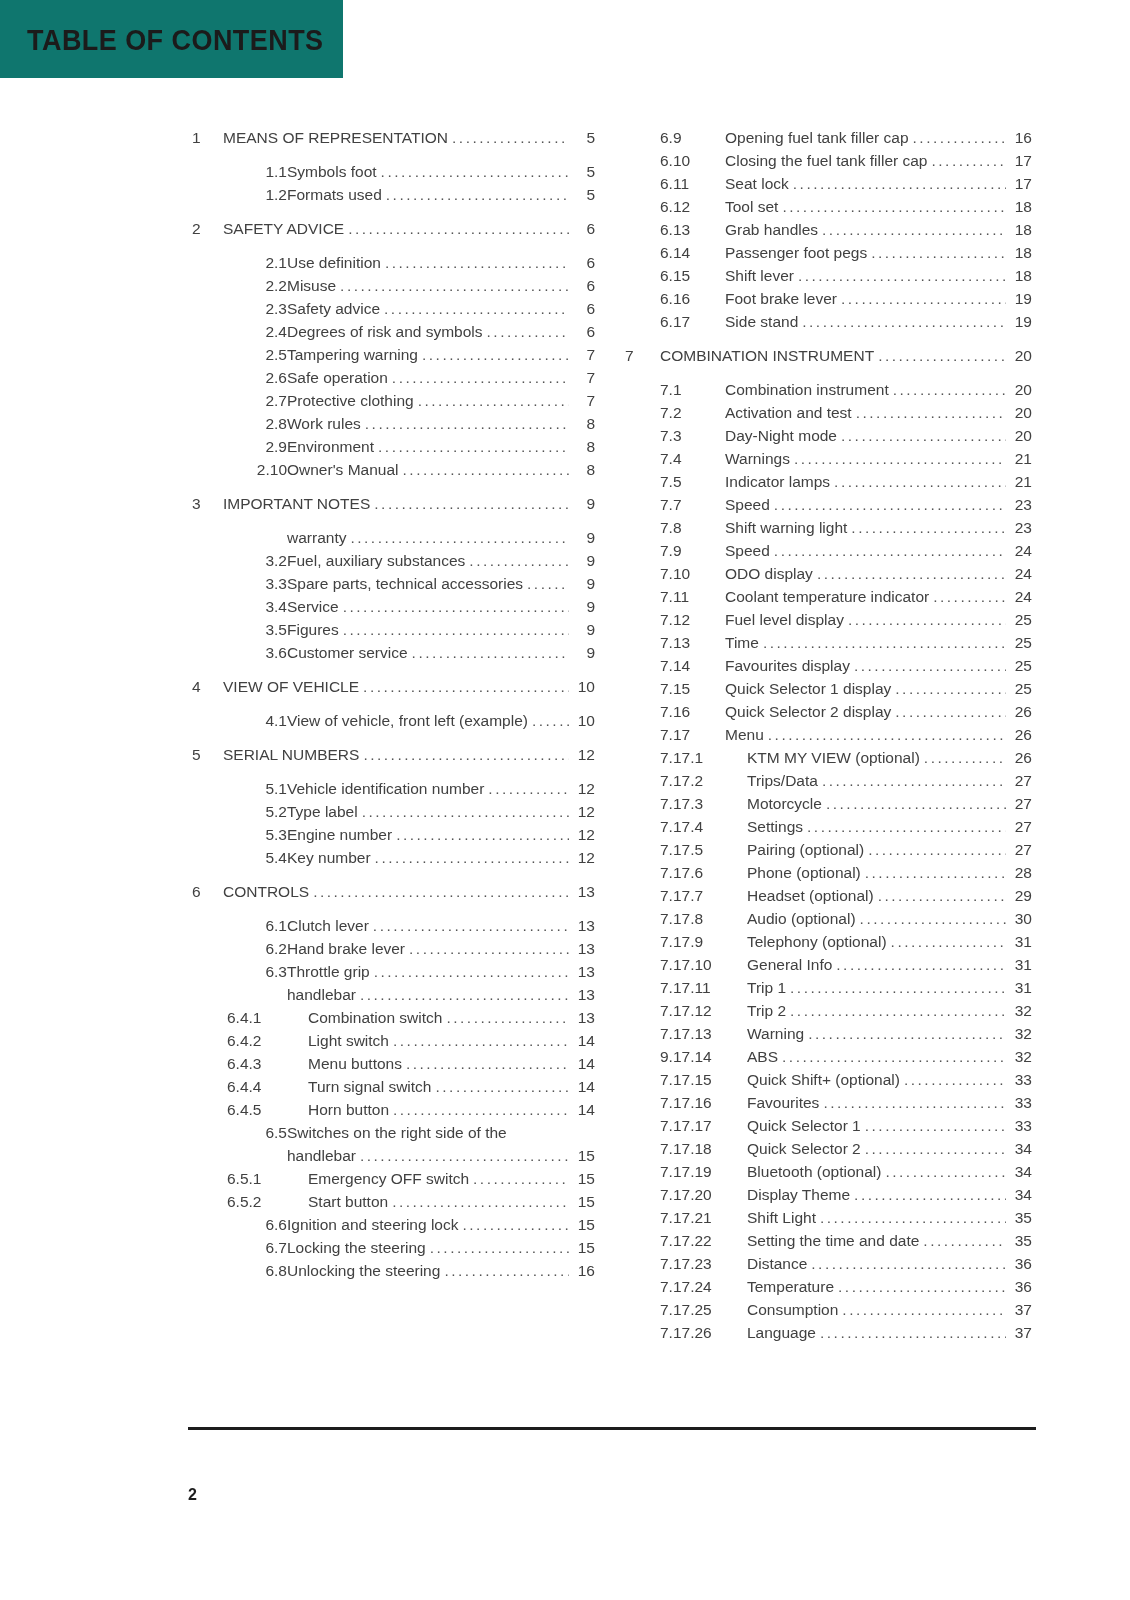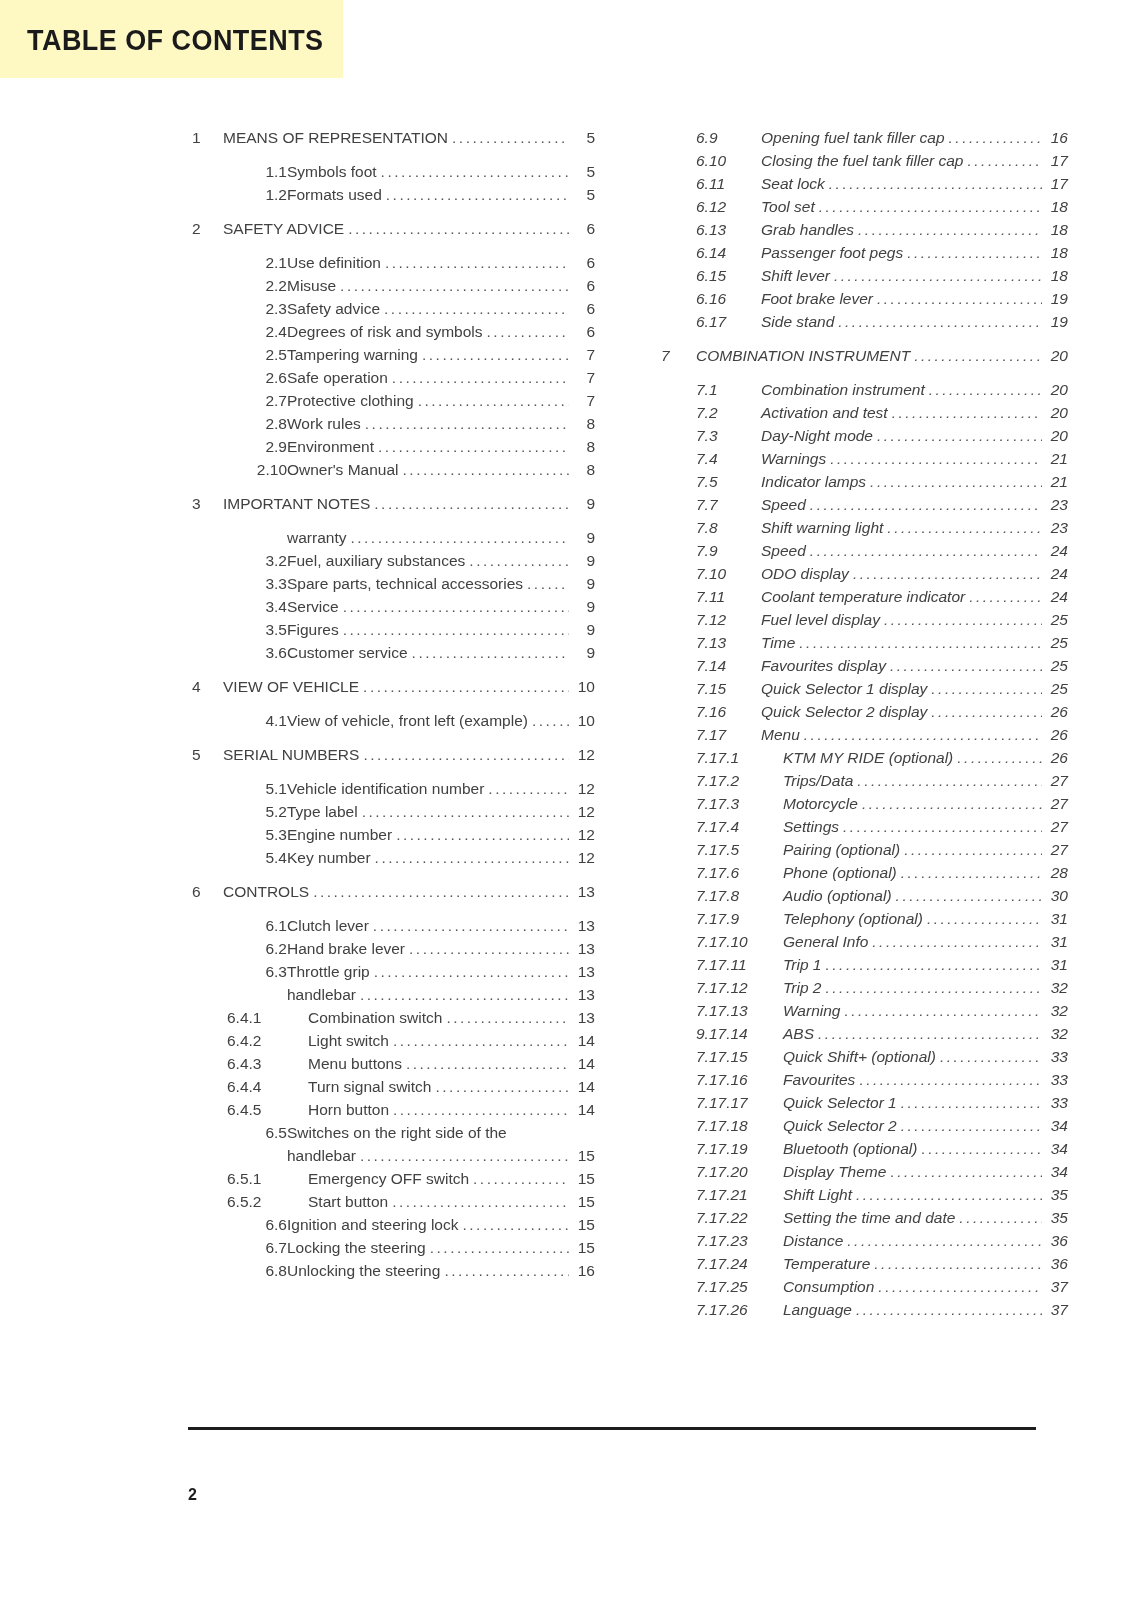--- a/index.html
+++ b/index.html
@@ -9,36 +9,36 @@
     font-family: "Liberation Sans", sans-serif;
     color: #414141;
     position: relative;
     overflow: hidden;
   }
 
   
   .header-banner {
     position: absolute; left: 0; top: 0;
     width: 343px; height: 78px;
-    background: #fef9c3;
+    background: #0f766e;
   }
   .header-banner h1 {
     margin: 0; position: absolute; left: 27px; top: 24px;
     font-size: 29px; font-weight: bold; color: #1b1b1b;
     letter-spacing: 0.5px; white-space: nowrap;
     transform: scaleX(0.93); transform-origin: 0 50%;
   }
 
   
   .toc-col {
     position: absolute; top: 126px;
     font-size: 15.5px; line-height: 23px;
   }
   #col-left  { left: 192px; width: 403px; }
-  #col-right { left: 661px; width: 407px; font-style: italic; }
+  #col-right { left: 625px; width: 407px; }
 
   .toc-row { display: flex; align-items: baseline; }
   .toc-row .num   { flex: none; }
   .toc-row .title { white-space: nowrap; }
   .toc-row .dots  {
     flex: 1 1 auto; overflow: hidden; white-space: nowrap;
     margin: 0 7px 0 4px; color: #545454; letter-spacing: 2.5px;
   }
   .toc-row .dots::after {
     content: "....................................................................................................";
@@ -497,21 +497,21 @@
       <span class="page">26</span>
     </div>
     <div class="toc-row lvl1">
       <span class="num">7.17</span>
       <span class="title">Menu</span>
       <span class="dots"></span>
       <span class="page">26</span>
     </div>
     <div class="toc-row lvl2">
       <span class="num">7.17.1</span>
-      <span class="title">KTM MY RIDE (optional)</span>
+      <span class="title">KTM MY VIEW (optional)</span>
       <span class="dots"></span>
       <span class="page">26</span>
     </div>
     <div class="toc-row lvl2">
       <span class="num">7.17.2</span>
       <span class="title">Trips/Data</span>
       <span class="dots"></span>
       <span class="page">27</span>
     </div>
     <div class="toc-row lvl2">
@@ -532,20 +532,26 @@
       <span class="dots"></span>
       <span class="page">27</span>
     </div>
     <div class="toc-row lvl2">
       <span class="num">7.17.6</span>
       <span class="title">Phone (optional)</span>
       <span class="dots"></span>
       <span class="page">28</span>
     </div>
     <div class="toc-row lvl2">
+      <span class="num">7.17.7</span>
+      <span class="title">Headset (optional)</span>
+      <span class="dots"></span>
+      <span class="page">29</span>
+    </div>
+    <div class="toc-row lvl2">
       <span class="num">7.17.8</span>
       <span class="title">Audio (optional)</span>
       <span class="dots"></span>
       <span class="page">30</span>
     </div>
     <div class="toc-row lvl2">
       <span class="num">7.17.9</span>
       <span class="title">Telephony (optional)</span>
       <span class="dots"></span>
       <span class="page">31</span>

